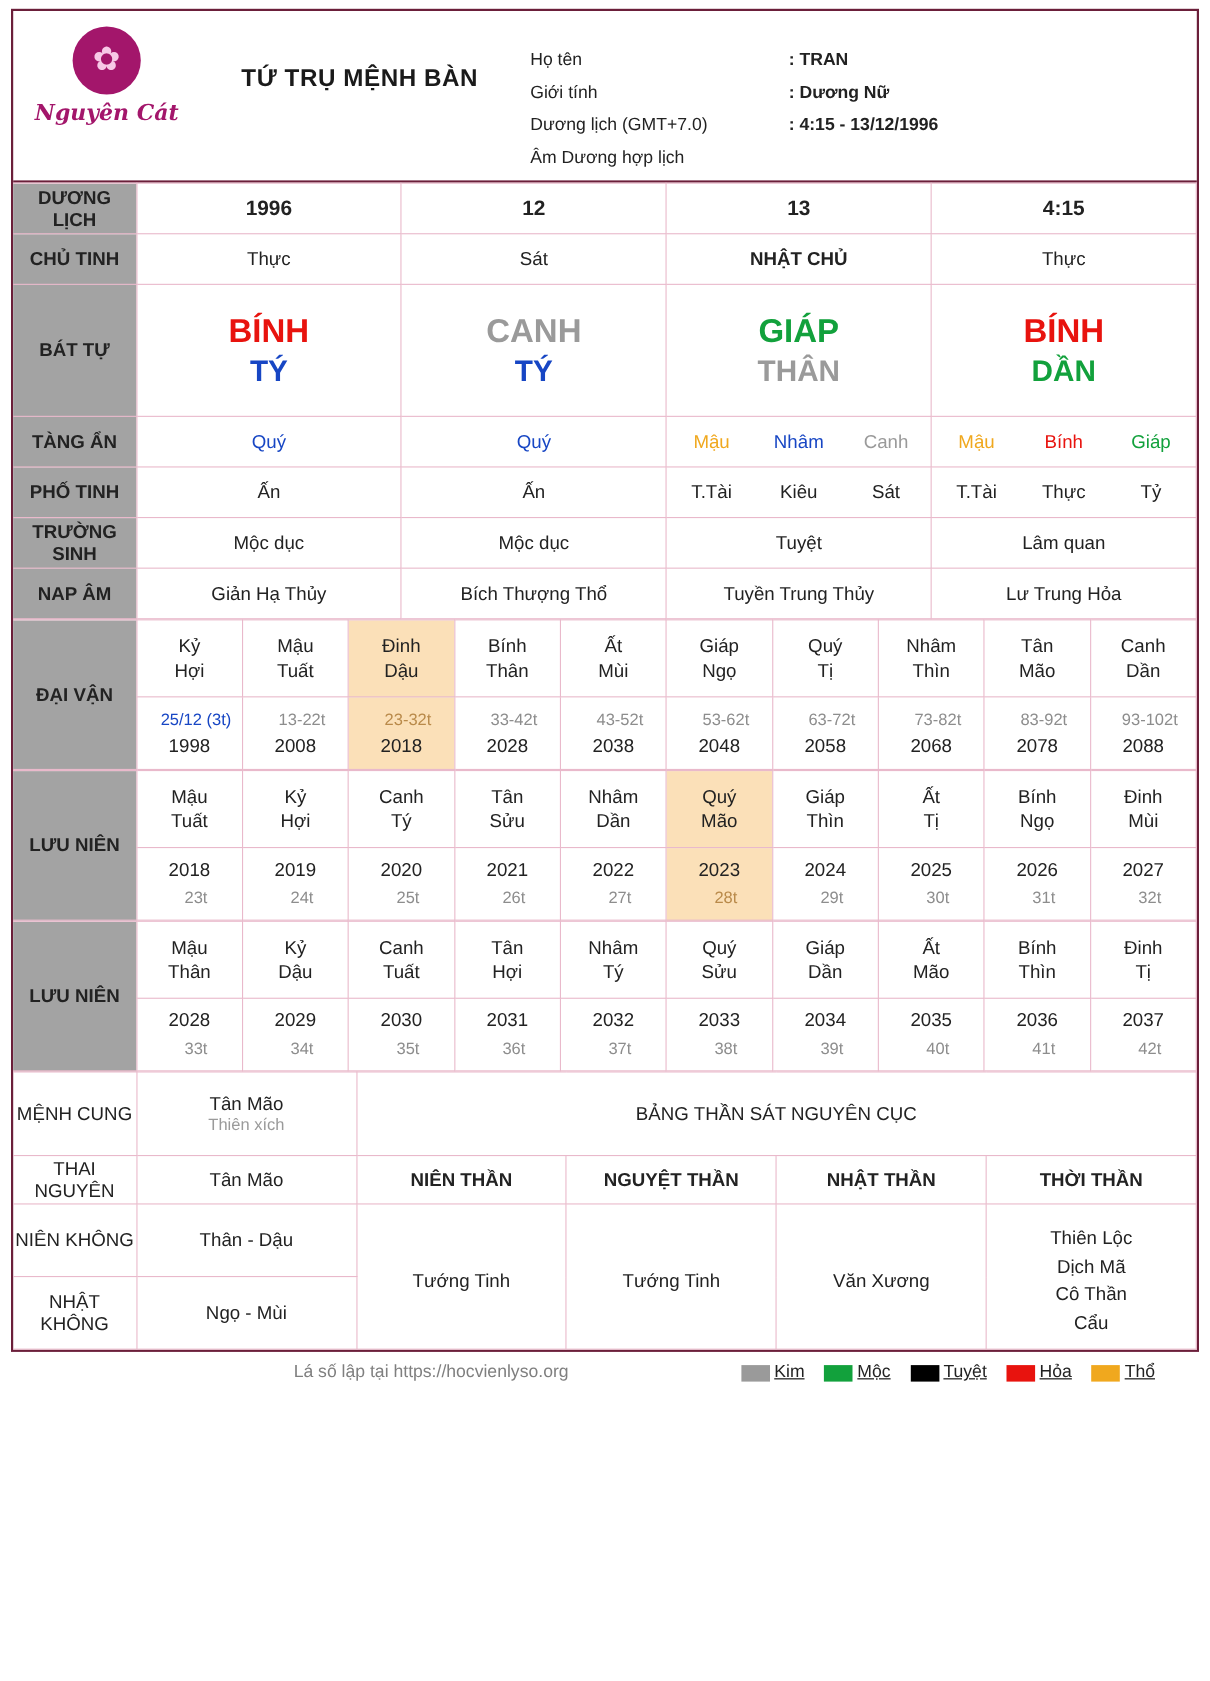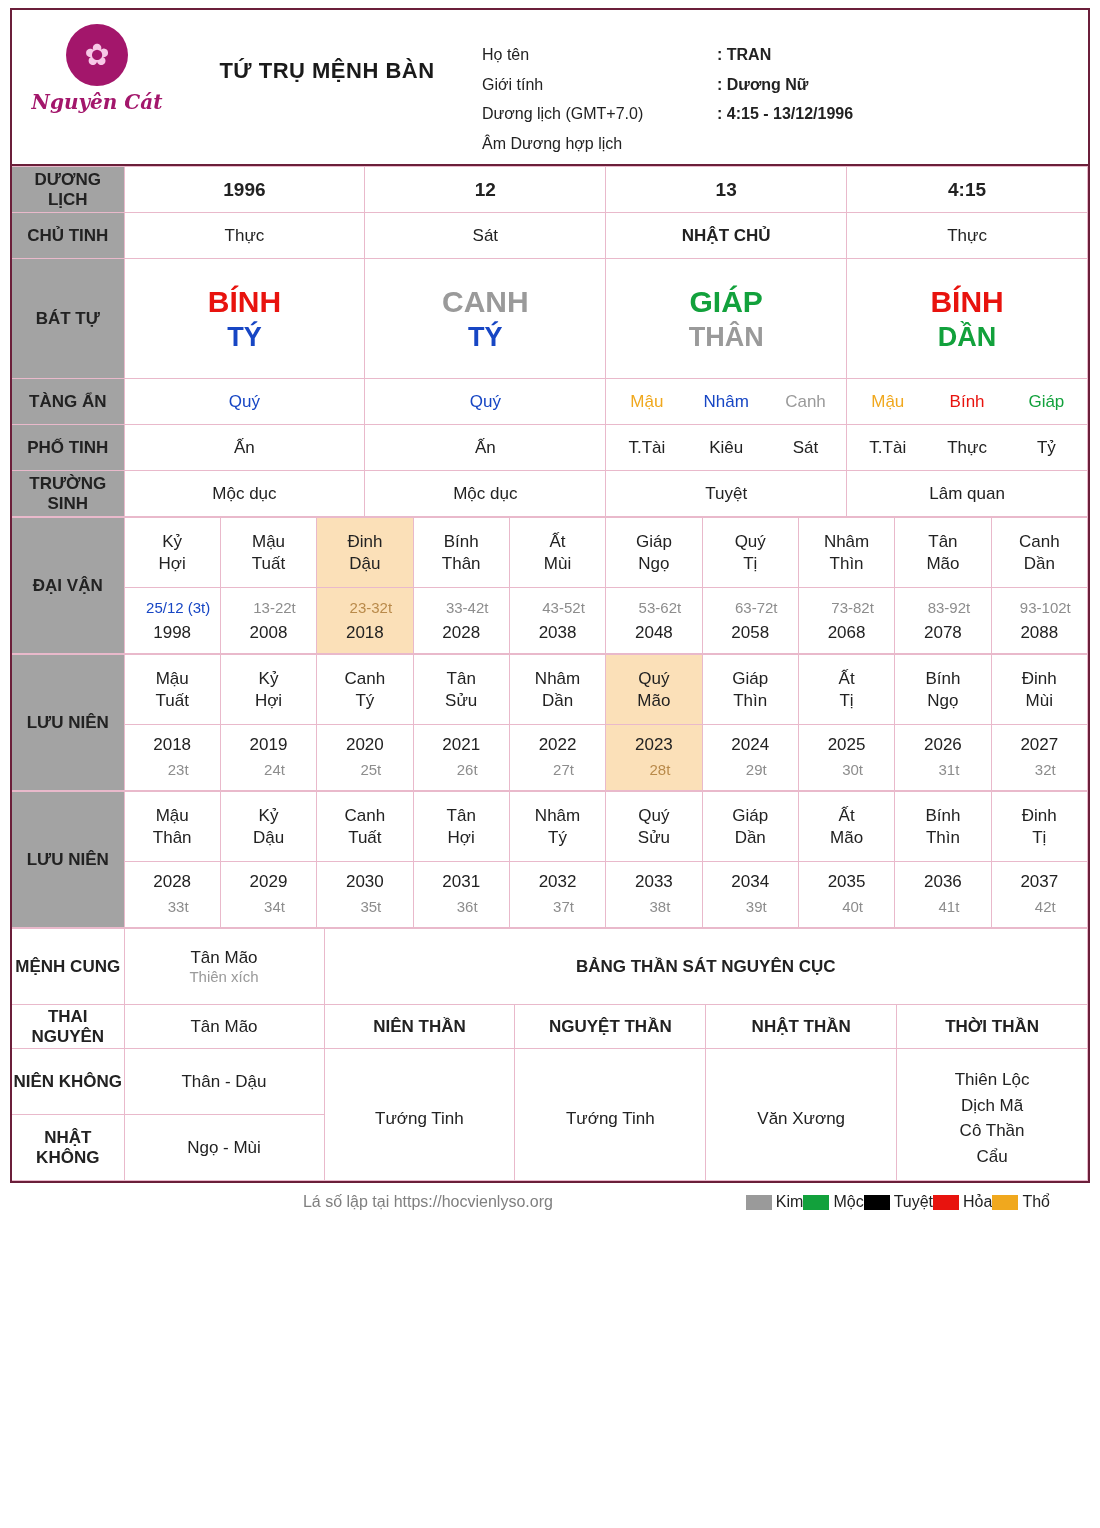--- a/index.html
+++ b/index.html
@@ -117,45 +117,45 @@
   .t-van .nameCell { height: 70px; line-height: 1.28; }
   .t-van .ageCell { height: 66px; line-height: 1.45; }
   .t-van .small { font-size: 15px; color: #8d8d8d; margin-left: 12px; }
   .t-van .blue { color: #1746c4; }
   .hl { background: #fbe0b8; }
   .hl .small { color: #b98a4a; }
 
   
   .t-bot td { font-size: 17px; }
   .bot-label {
-    width: 112px; color: #123a8f; font-weight: bold;
+    width: 112px; color: #123a8f; font-weight: normal;
     font-size: 15px; line-height: 1.15; border-left: none !important;
   }
   .menhcung-sub { color: #9a9a9a; font-size: 15px; }
   .than-sat-title {
-    font-size: 18px; font-weight: bold; color: #123a8f;
+    font-size: 18px; font-weight: normal; color: #123a8f;
     height: 44px;
   }
   .than-head { font-size: 16px; font-weight: bold; color: #123a8f; height: 44px; }
   .than-cell { font-size: 17px; line-height: 1.5; vertical-align: top; padding-top: 8px; }
 
   
   .footer {
     display: flex; align-items: flex-end;
     margin-top: 10px;
     padding: 0 40px;
   }
   .footer-left {
     flex: 1;
     text-align: center;
     color: #7f7f7f;
     font-size: 16px;
     padding-left: 60px;
   }
-  .legend { display: flex; align-items: center; }
+  .legend { display: flex; gap: 18px; align-items: center; text-decoration: underline; }
   .legend-item { display: flex; align-items: center; gap: 4px; font-size: 16px; color: #222; }
   .sw { width: 26px; height: 15px; display: inline-block; }
 </style>
 </head>
 <body>
 
 <div id="page">
   <div class="frame">
 
     <div class="header">
@@ -276,20 +276,27 @@
           </div>
         </td>
       </tr>
       <tr>
         <td class="rowlabel">TRƯỜNG SINH</td>
         <td>Mộc dục</td>
         <td>Mộc dục</td>
         <td>Tuyệt</td>
         <td>Lâm quan</td>
       </tr>
+      <tr>
+        <td class="rowlabel">NAP ÂM</td>
+        <td>Giản Hạ Thủy</td>
+        <td>Bích Thượng Thổ</td>
+        <td>Tuyền Trung Thủy</td>
+        <td>Lư Trung Hỏa</td>
+      </tr>
     </tbody>
       </table>
 
     <table class="grid t-van">
       <tbody>
           <tr class="sect-sep">
         <td class="rowlabel" rowspan="2">ĐẠI VẬN</td>
         <td class="nameCell"><span>Kỷ</span><br><span>Hợi</span></td>
         <td class="nameCell"><span>Mậu</span><br><span>Tuất</span></td>
         <td class="nameCell hl"><span>Đinh</span><br><span>Dậu</span></td>

